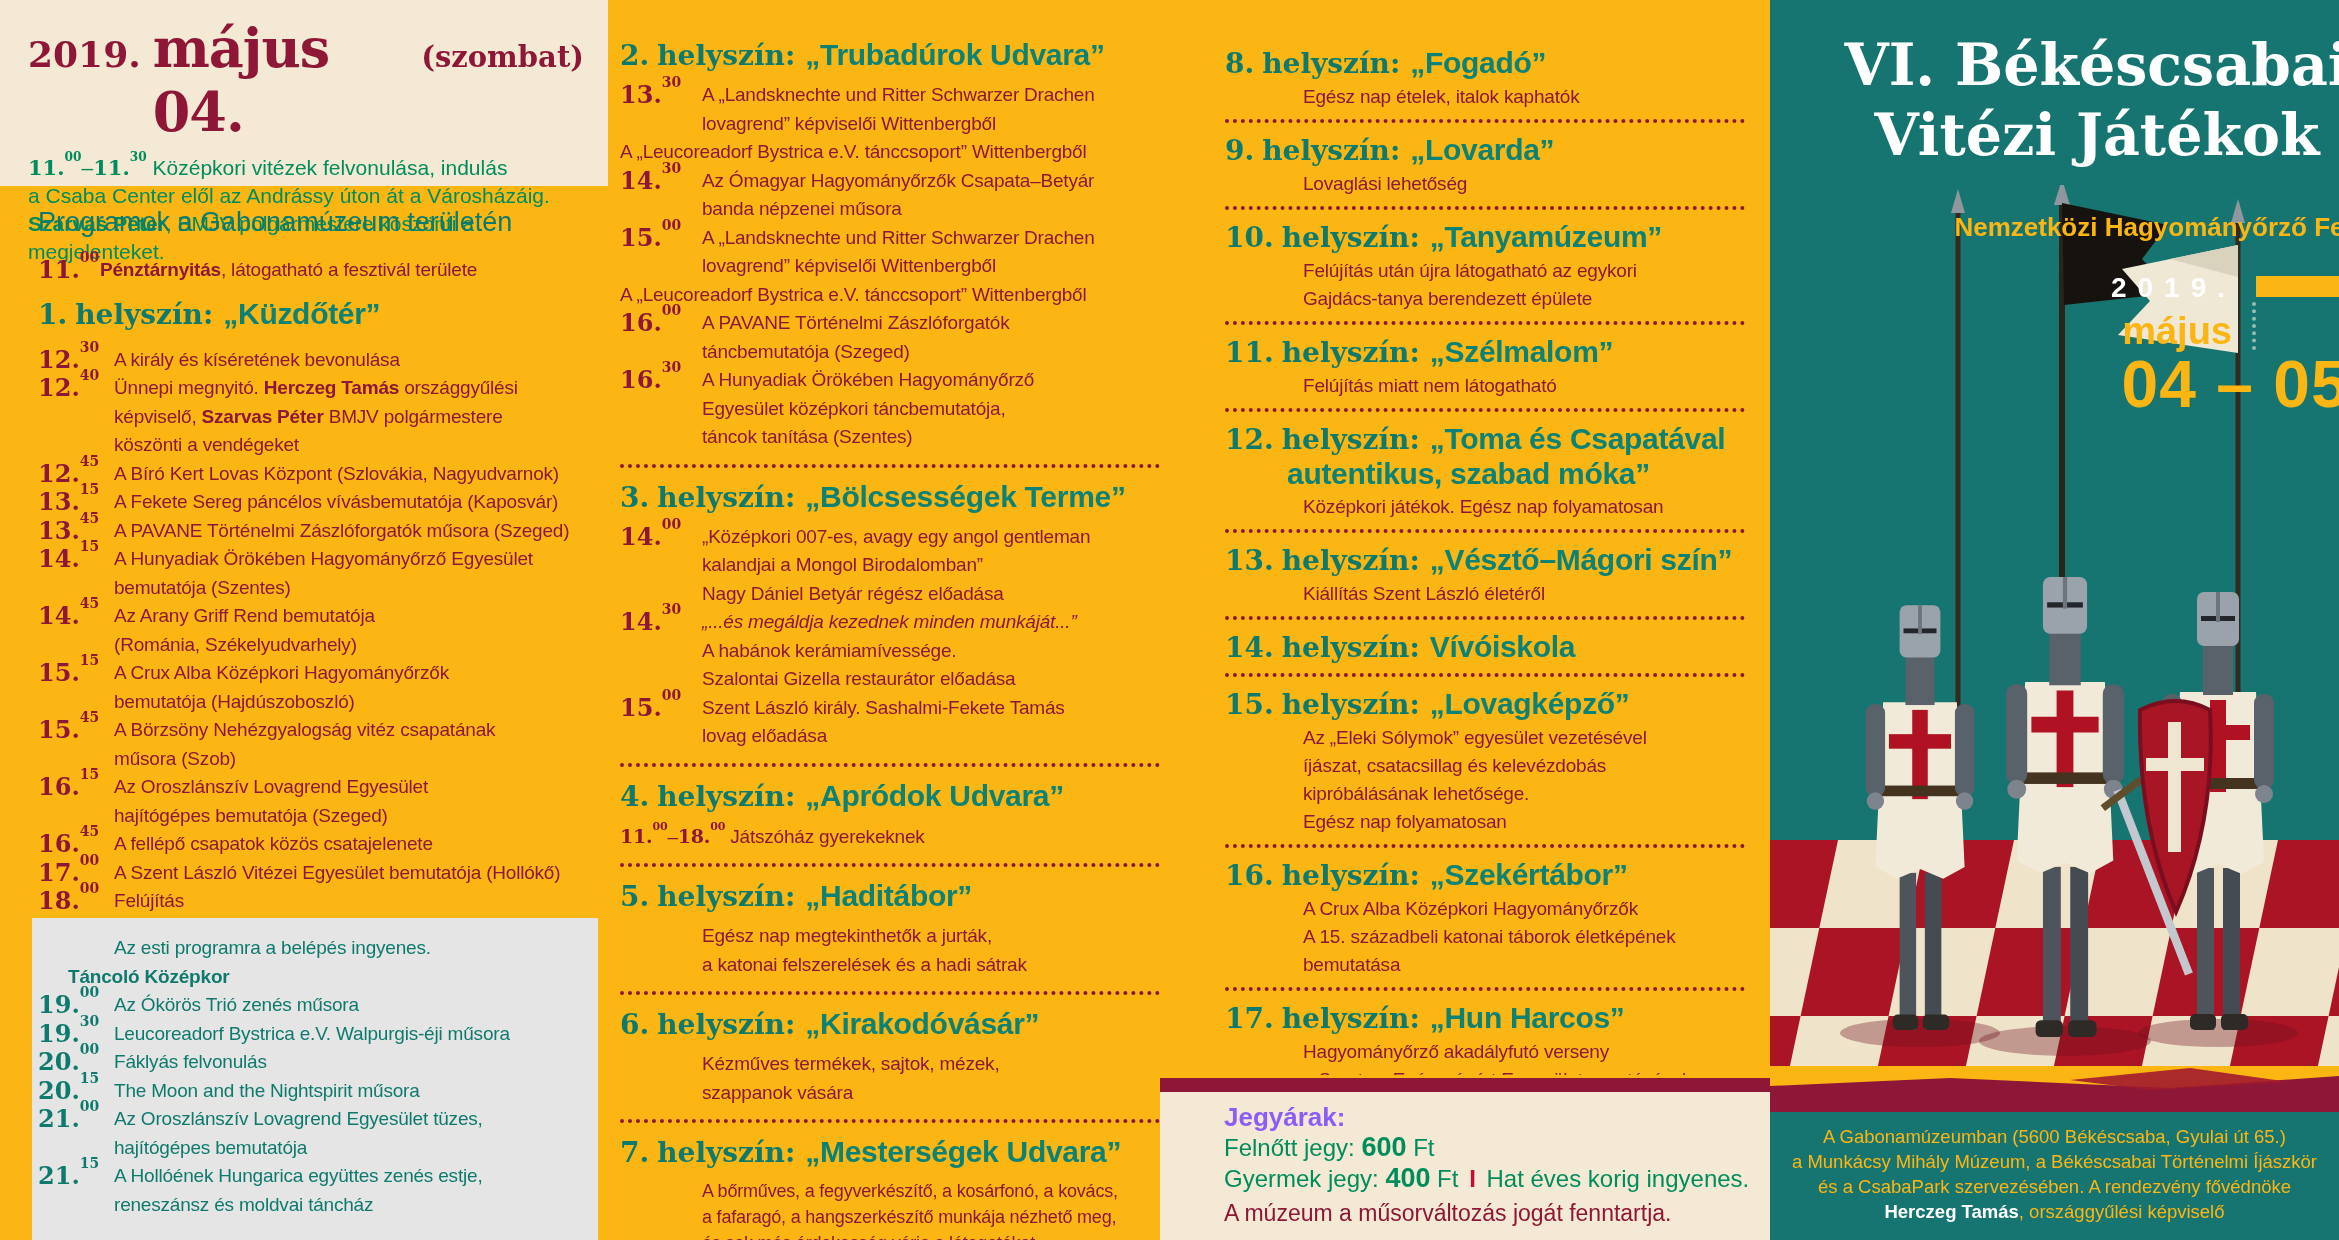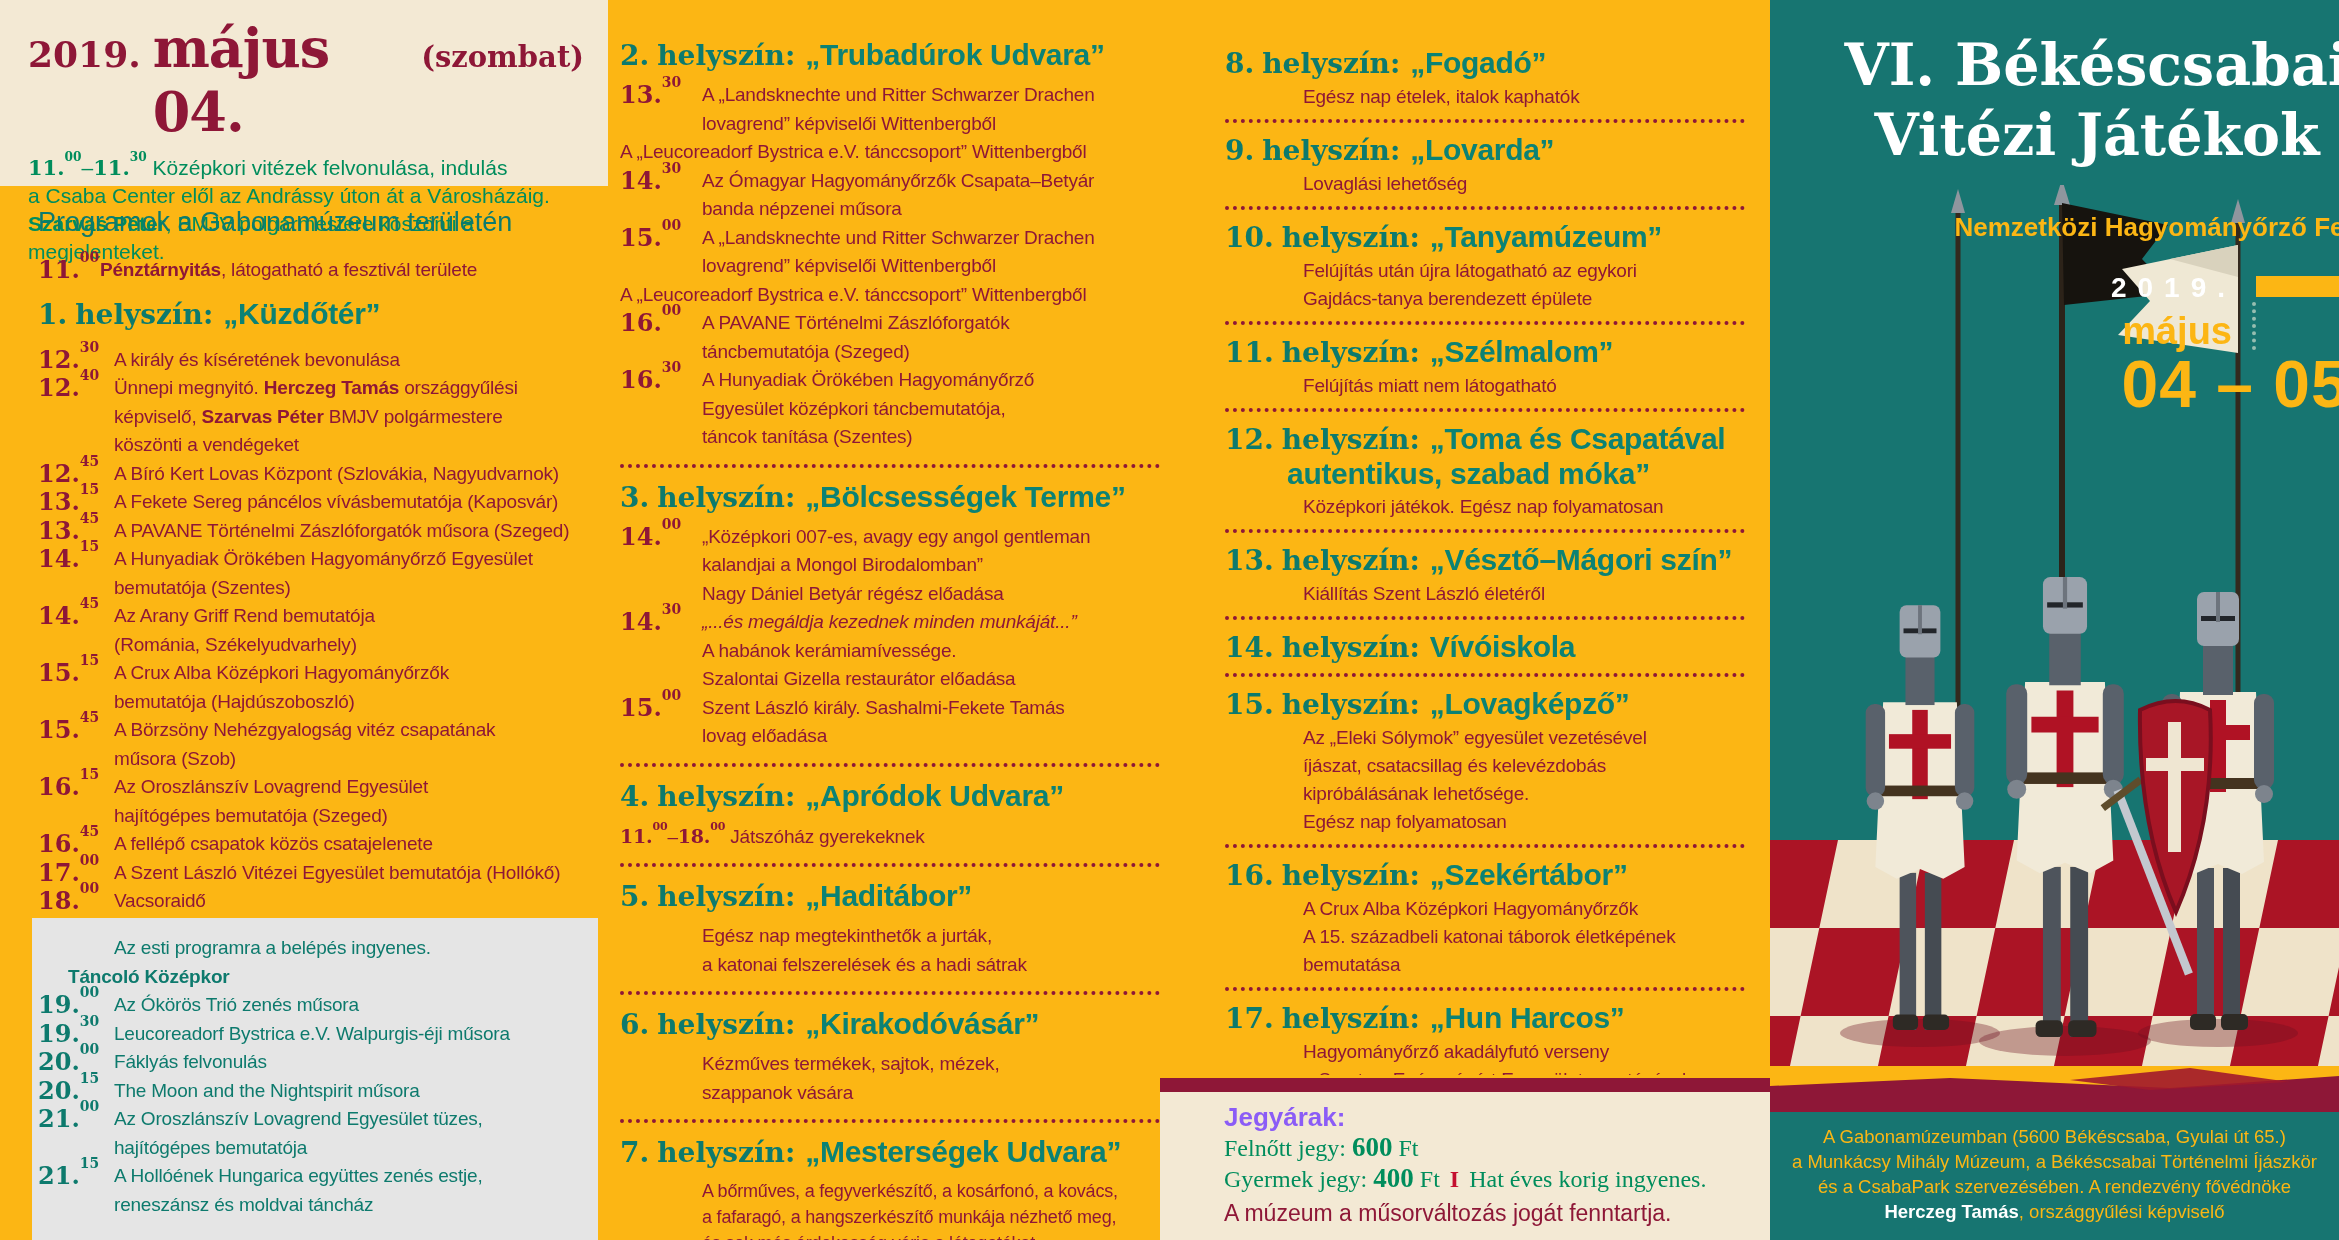--- a/index.html
+++ b/index.html
@@ -59,21 +59,21 @@
   .col3 .dots{margin:8px 0 10px 0;}
   .loc-name2{font-weight:700;color:#0c8274;font-size:30px;line-height:34px;margin-left:62px;
              letter-spacing:-0.3px;}
   .loc-name2:empty{display:none;}
   
   .ticket{position:absolute;left:1160px;top:1078px;width:610px;height:162px;background:#f3e9d4;}
   .ticket-band{height:14px;background:#8e1737;}
   .tbody{padding:10px 18px 0 64px;}
   .tline{line-height:30px;}
   .tline[data-cls="title"]{color:#8b5cf6;font-weight:700;font-size:26px;}
-  .tline[data-cls="green"]{color:#008d5c;font-size:24px;font-family:Liberation Serif, serif;}
+  .tline[data-cls="green"]{color:#008d5c;font-size:24px;}
   .tline[data-cls="green"] b{font-size:27px;}
   .tline[data-cls="note"]{color:#8e1737;font-size:23px;margin-top:4px;}
   
   .right{position:absolute;left:1770px;top:0;width:654px;height:1240px;background:#177571;overflow:hidden;}
   .r-title{position:absolute;top:30px;left:0;width:100%;text-align:center;color:#ffffff;
            font-family:"DejaVu Serif",serif;font-weight:700;font-size:57px;line-height:70px;}
   .r-sub{position:absolute;top:212px;left:0;width:100%;text-align:right;color:#fcb614;
          font-weight:700;font-size:26px;}
   .r-year{position:absolute;top:272px;right:188px;color:#ffffff;font-weight:700;font-size:28px;
           letter-spacing:11px;}
@@ -226,21 +226,21 @@
           <div class="lines">
 
           <div class="ln">A Szent László Vitézei Egyesület bemutatója (Hollókő)</div>
           </div>
         </div>
 
         <div class="it">
           <span class="time">18.<sup>00</sup></span>
           <div class="lines">
 
-          <div class="ln">Vacsoraidő</div>
+          <div class="ln">Felújítás</div>
           </div>
         </div>
       </div>
   </div>
 
   <div class="evening">
     <div>
 
         <div class="it">
           <span class="time"></span>

